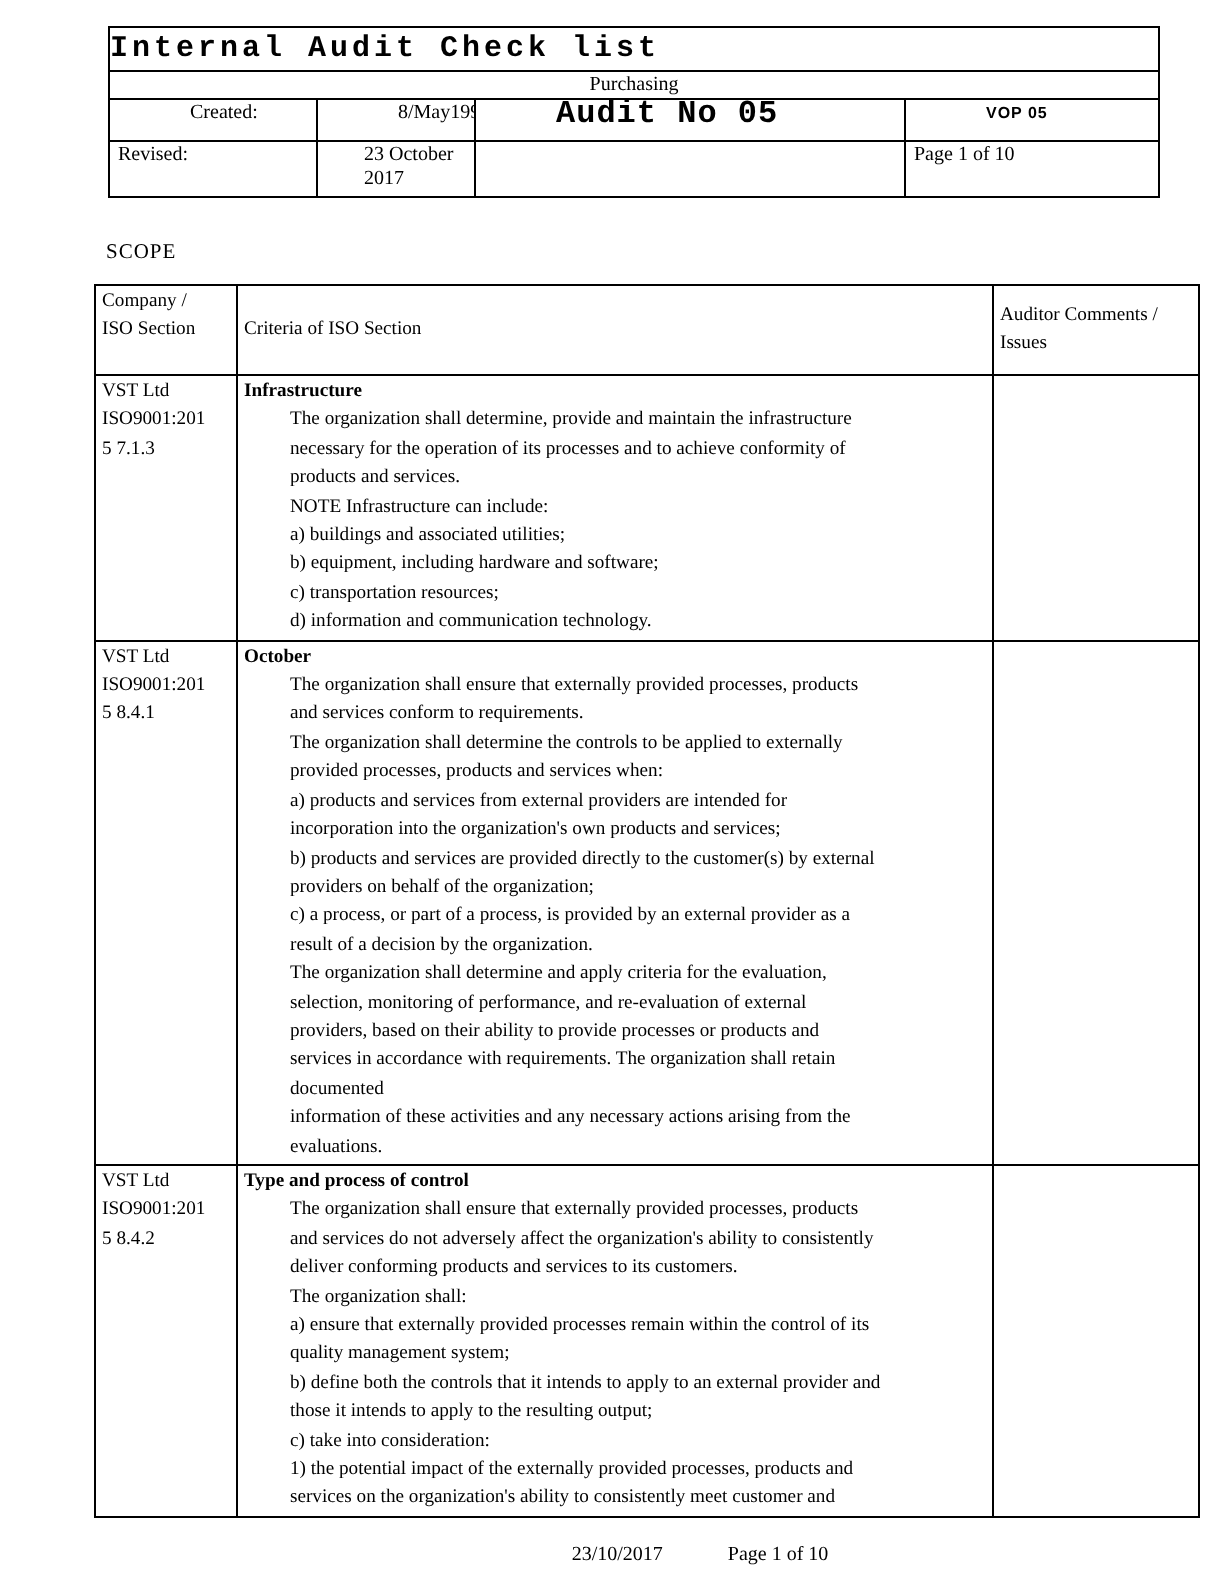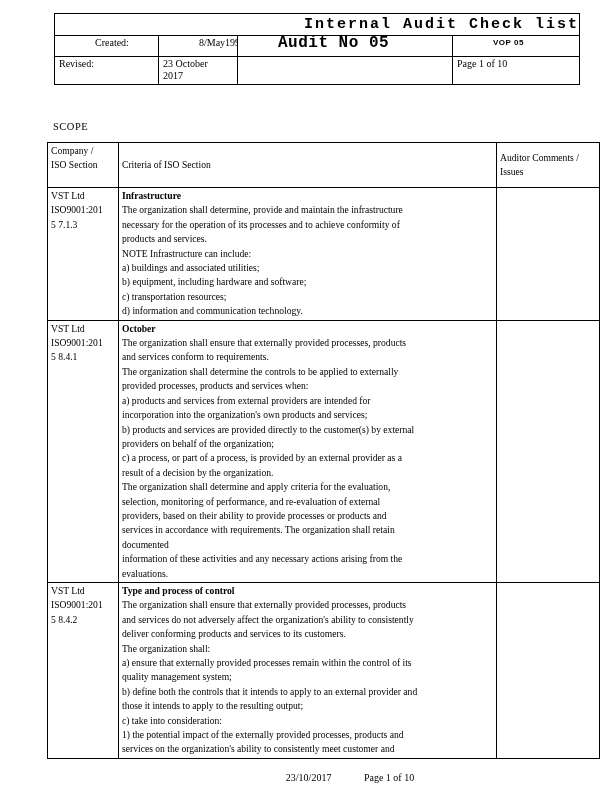--- a/index.html
+++ b/index.html
@@ -12,36 +12,36 @@
 
   table{border-collapse:collapse;table-layout:fixed;position:absolute;background:#fff;}
   td{border:1px solid #000;overflow:hidden;padding:1px 4px;vertical-align:top;font-size:10px;line-height:12px;}
 
   
   .hdr{left:54px;top:13px;width:525px;}
   .hdr .r-title td{height:21px;}
   .hdr .t-title{
     font-family:"Liberation Mono","DejaVu Sans Mono",monospace;
     font-weight:bold;font-size:15px;letter-spacing:2px;
-    text-align:right;vertical-align:middle;padding:0;
+    text-align:left;vertical-align:middle;padding:0;
   }
   .hdr .r-sub td{height:12px;text-align:center;padding:0;line-height:13px;}
   .hdr .r-created td{height:18px;padding-left:40px;}
   .hdr .r-revised td{height:25px;margin-top:16px;}
   .hdr .r-auditdate td{height:15px;}
   .mono-b{
     font-family:Liberation Mono, monospace;
     font-weight:bold;font-size:16px;letter-spacing:0.5px;
   }
   .vop{
     font-family:"Liberation Sans",sans-serif;
     font-weight:bold;font-size:8px;letter-spacing:0.5px;
   }
 
-  .preline{white-space:pre-line;}
+  .preline{white-space:pre-line;padding-left:23px;}
 
   
   .scope{position:absolute;left:53px;top:121px;font-size:10.5px;letter-spacing:0.5px;}
 
   
   .main{left:47px;top:142px;width:552px;}
   .main td{font-size:9.6px;line-height:14.4px;padding:1px 3px;}
   .main .r-head{height:45px;margin-top:12px;}
   .main .row0{height:131px;}
   .main .row1{height:259px;}
@@ -65,20 +65,23 @@
   <table class="hdr">
     <colgroup>
       <col style="width:104px">
         <col style="width:79px">
         <col style="width:215px">
         <col style="width:127px">
     </colgroup>
     <tbody>
         <tr class="r-title">
       <td colspan="4" class="t-title">Internal Audit Check list</td>
+    </tr>
+    <tr class="r-sub">
+      <td colspan="4">Purchasing</td>
     </tr>
     <tr class="r-created">
       <td>Created:</td>
       <td>8/May1995</td>
       <td class="mono-b">Audit No 05</td>
       <td class="vop">VOP 05</td>
     </tr>
     <tr class="r-revised">
       <td>Revised:</td>
       <td class="preline">23 October

